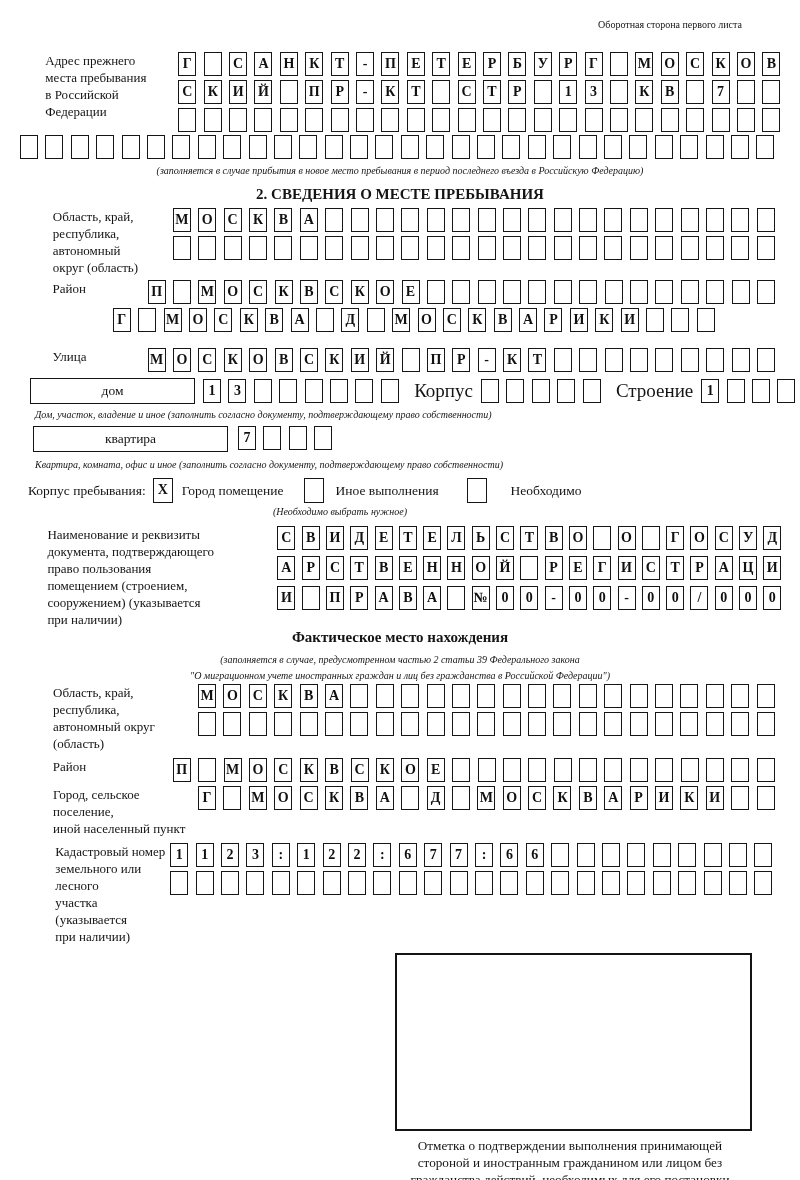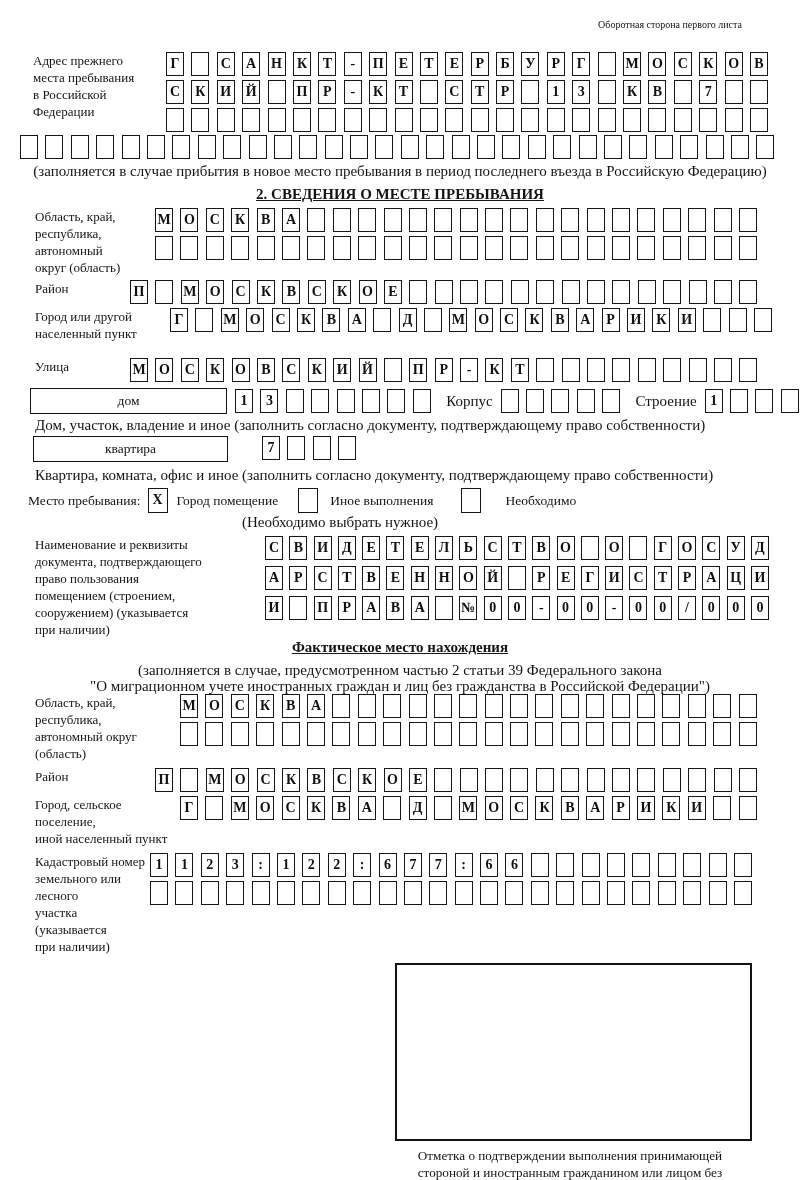--- a/index.html
+++ b/index.html
@@ -1,46 +1,46 @@
 <!DOCTYPE html>
 <html><head>
 <meta charset="utf-8">
 <style>
   html,body{margin:0;padding:0;}
   body{
     width:800px;height:1180px;background:#ffffff;color:#141414;
     font-family:"Liberation Serif", serif;overflow:hidden;
   }
   .header-note{margin:16px 58px 0 0;text-align:right;font-size:10px;line-height:18px;}
-  .block{display:flex;align-items:flex-start;}
+  .block{display:flex;align-items:flex-start;justify-content:center;}
   .lbl{font-size:13px;line-height:17px;white-space:pre-line;flex:none;}
   .w95{width:95px}.w115{width:115px}.w120{width:120px}.w133{width:133px}
   .w135{width:135px}.w145{width:145px}.w230{width:230px}
   .rows{display:flex;flex-direction:column;}
   .rows .cellrow + .cellrow{margin-top:4px;}
   .cellrow{display:flex;flex:none;}
   .cell{
     flex:none;width:18px;height:24px;margin-right:7.4px;box-sizing:border-box;
     border:1.6px solid #161616;background:#fff;text-align:center;
     font:700 14px/21px "Liberation Serif", serif;color:#101010;
   }
   .tight .cell{margin-right:6.3px;}
-  .note{font-size:15px;line-height:16px;}
+  .note{font-size:10px;line-height:16px;font-style:italic;}
   .center{text-align:center;}
-  .title{font-weight:700;font-size:15px;line-height:18px;text-align:center;text-decoration:underline;}
+  .title{font-weight:700;font-size:15px;line-height:18px;text-align:center;}
   .widebox{
     flex:none;border:1.7px solid #141414;height:26px;box-sizing:border-box;
     text-align:center;font-size:13.5px;line-height:23px;background:#fff;
   }
-  .dombox{width:197px;margin-right:8px;}
+  .dombox{width:165px;margin-right:8px;}
   .kvartbox{width:195px;margin-right:10px;}
-  .inline-lbl{font-size:15px;line-height:26px;margin:0 8px;flex:none;}
+  .inline-lbl{font-size:19px;line-height:26px;margin:0 8px;flex:none;}
   .domrow{display:flex;align-items:flex-start;margin:6px 0 0 30px;}
   .domrow .cellrow{margin-top:1px;}
-  .kvartrow{display:flex;align-items:flex-start;margin:3px 0 0 33px;gap:24px;}
+  .kvartrow{display:flex;align-items:flex-start;margin:3px 0 0 33px;}
   .mestorow{display:flex;align-items:center;margin:5px 0 0 28px;font-size:13.5px;}
   .chk{
     flex:none;width:20px;height:25px;box-sizing:border-box;border:1.6px solid #161616;
     text-align:center;font:700 14px/22px "Liberation Serif", serif;
   }
   .shift-left{position:relative;left:-60px;}
   .stampbox{margin:8px 0 0 395px;width:357px;height:178px;border:2px solid #141414;box-sizing:border-box;background:#fff;}
   .stamp-caption{margin:6px 0 0 360px;width:420px;text-align:center;font-size:13.2px;line-height:17px;}
   .mt2{margin-top:16px}.mt3{margin-top:3px}.mt4{margin-top:4px}.mt5{margin-top:5px}
   .mt6{margin-top:6px}.mt8{}
@@ -260,22 +260,20 @@
       <span class="cell"></span>
       <span class="cell"></span>
       <span class="cell"></span>
       <span class="cell"></span>
       <span class="cell"></span>
       <span class="cell"></span>
     </div>
 </div>
 
 <div class="block mt4 ml35">
-  <div class="lbl w135">Город или другой
-населенный пункт</div>
   <div class="cellrow">
       <span class="cell">Г</span>
       <span class="cell"></span>
       <span class="cell">М</span>
       <span class="cell">О</span>
       <span class="cell">С</span>
       <span class="cell">К</span>
       <span class="cell">В</span>
       <span class="cell">А</span>
       <span class="cell"></span>
@@ -363,21 +361,21 @@
   <div class="cellrow">
       <span class="cell">7</span>
       <span class="cell"></span>
       <span class="cell"></span>
       <span class="cell"></span>
     </div>
 </div>
 <div class="note mt5 ml35">Квартира, комната, офис и иное (заполнить согласно документу, подтверждающему право собственности)</div>
 
 <div class="mestorow">
-  <span>Место пребывания:</span>
+  <span>Корпус пребывания:</span>
   <span class="chk" style="margin-left:7px">X</span>
   <span style="margin-left:9px">Город помещение</span>
   <span class="chk" style="margin-left:20px"></span>
   <span style="margin-left:12px">Иное выполнения</span>
   <span class="chk" style="margin-left:28px"></span>
   <span style="margin-left:24px">Необходимо</span>
 </div>
 <div class="note center shift-left" style="margin-top:1px">(Необходимо выбрать нужное)</div>
 
 <div class="block mt6 ml35">

